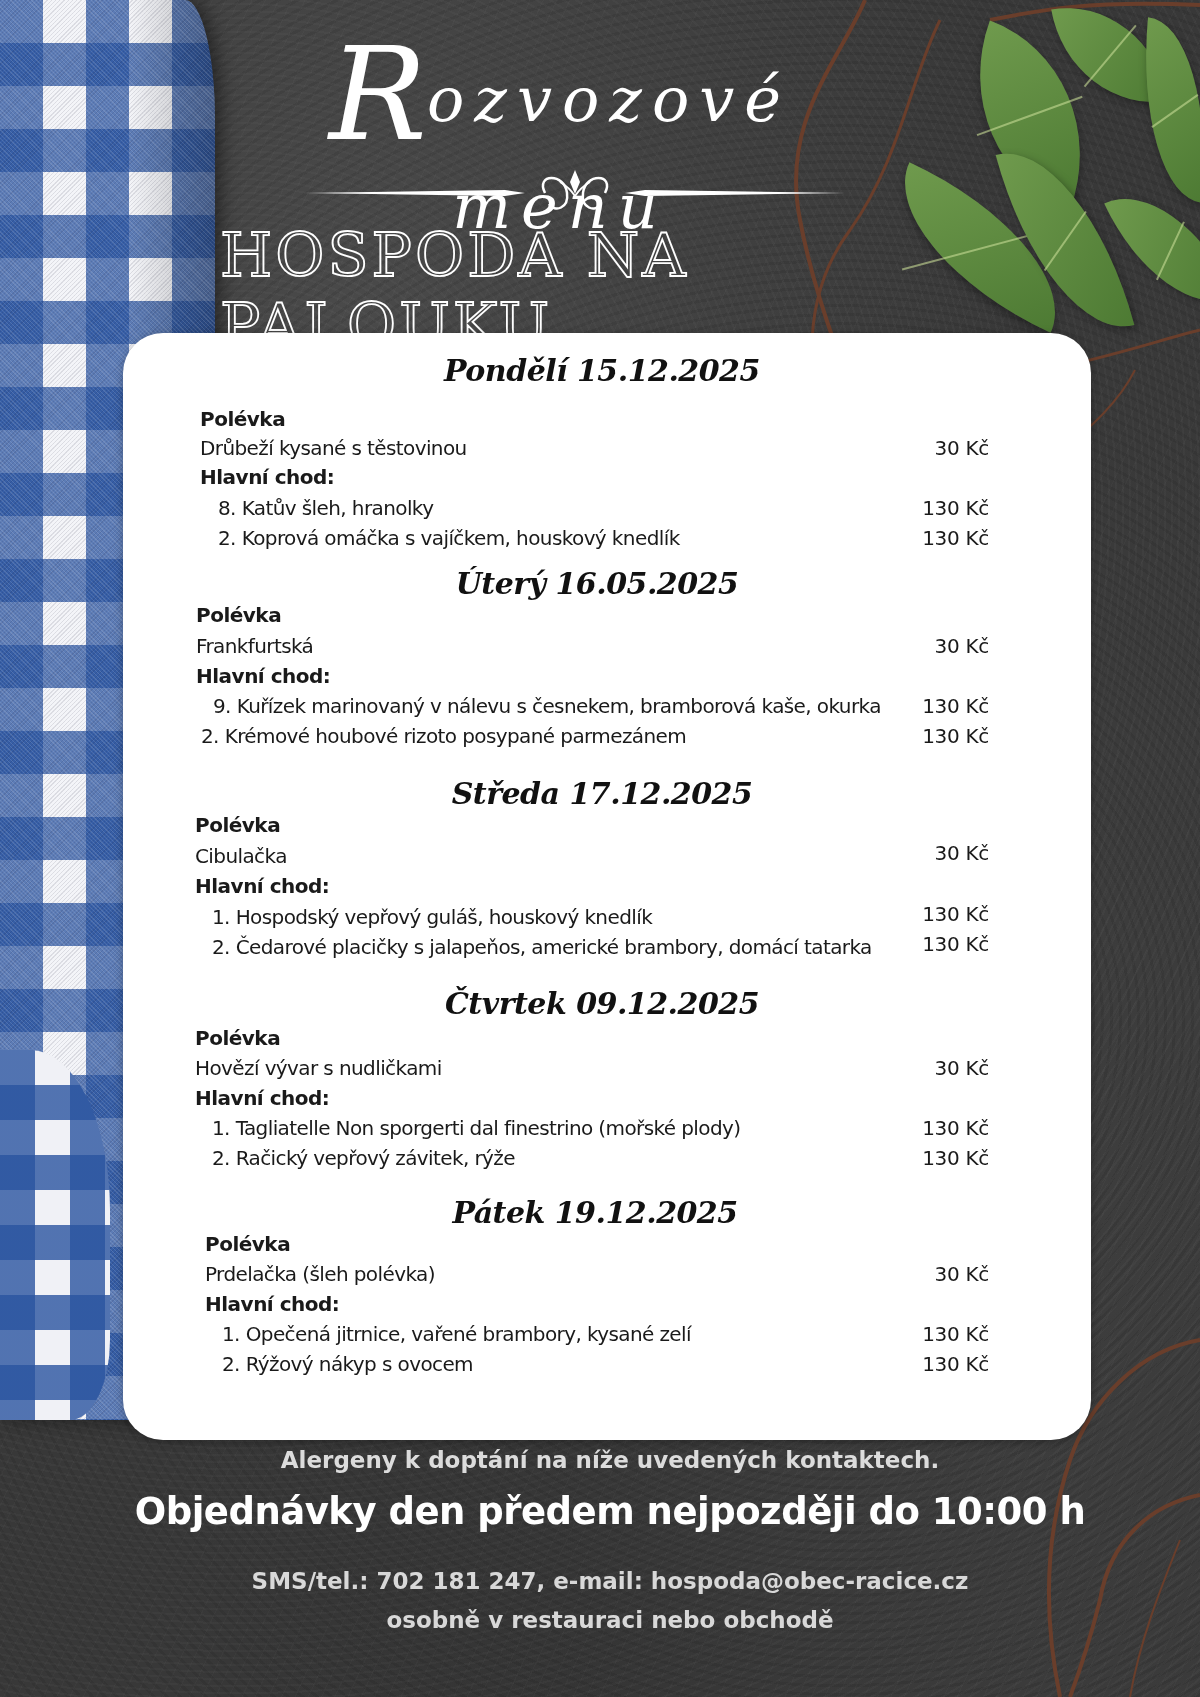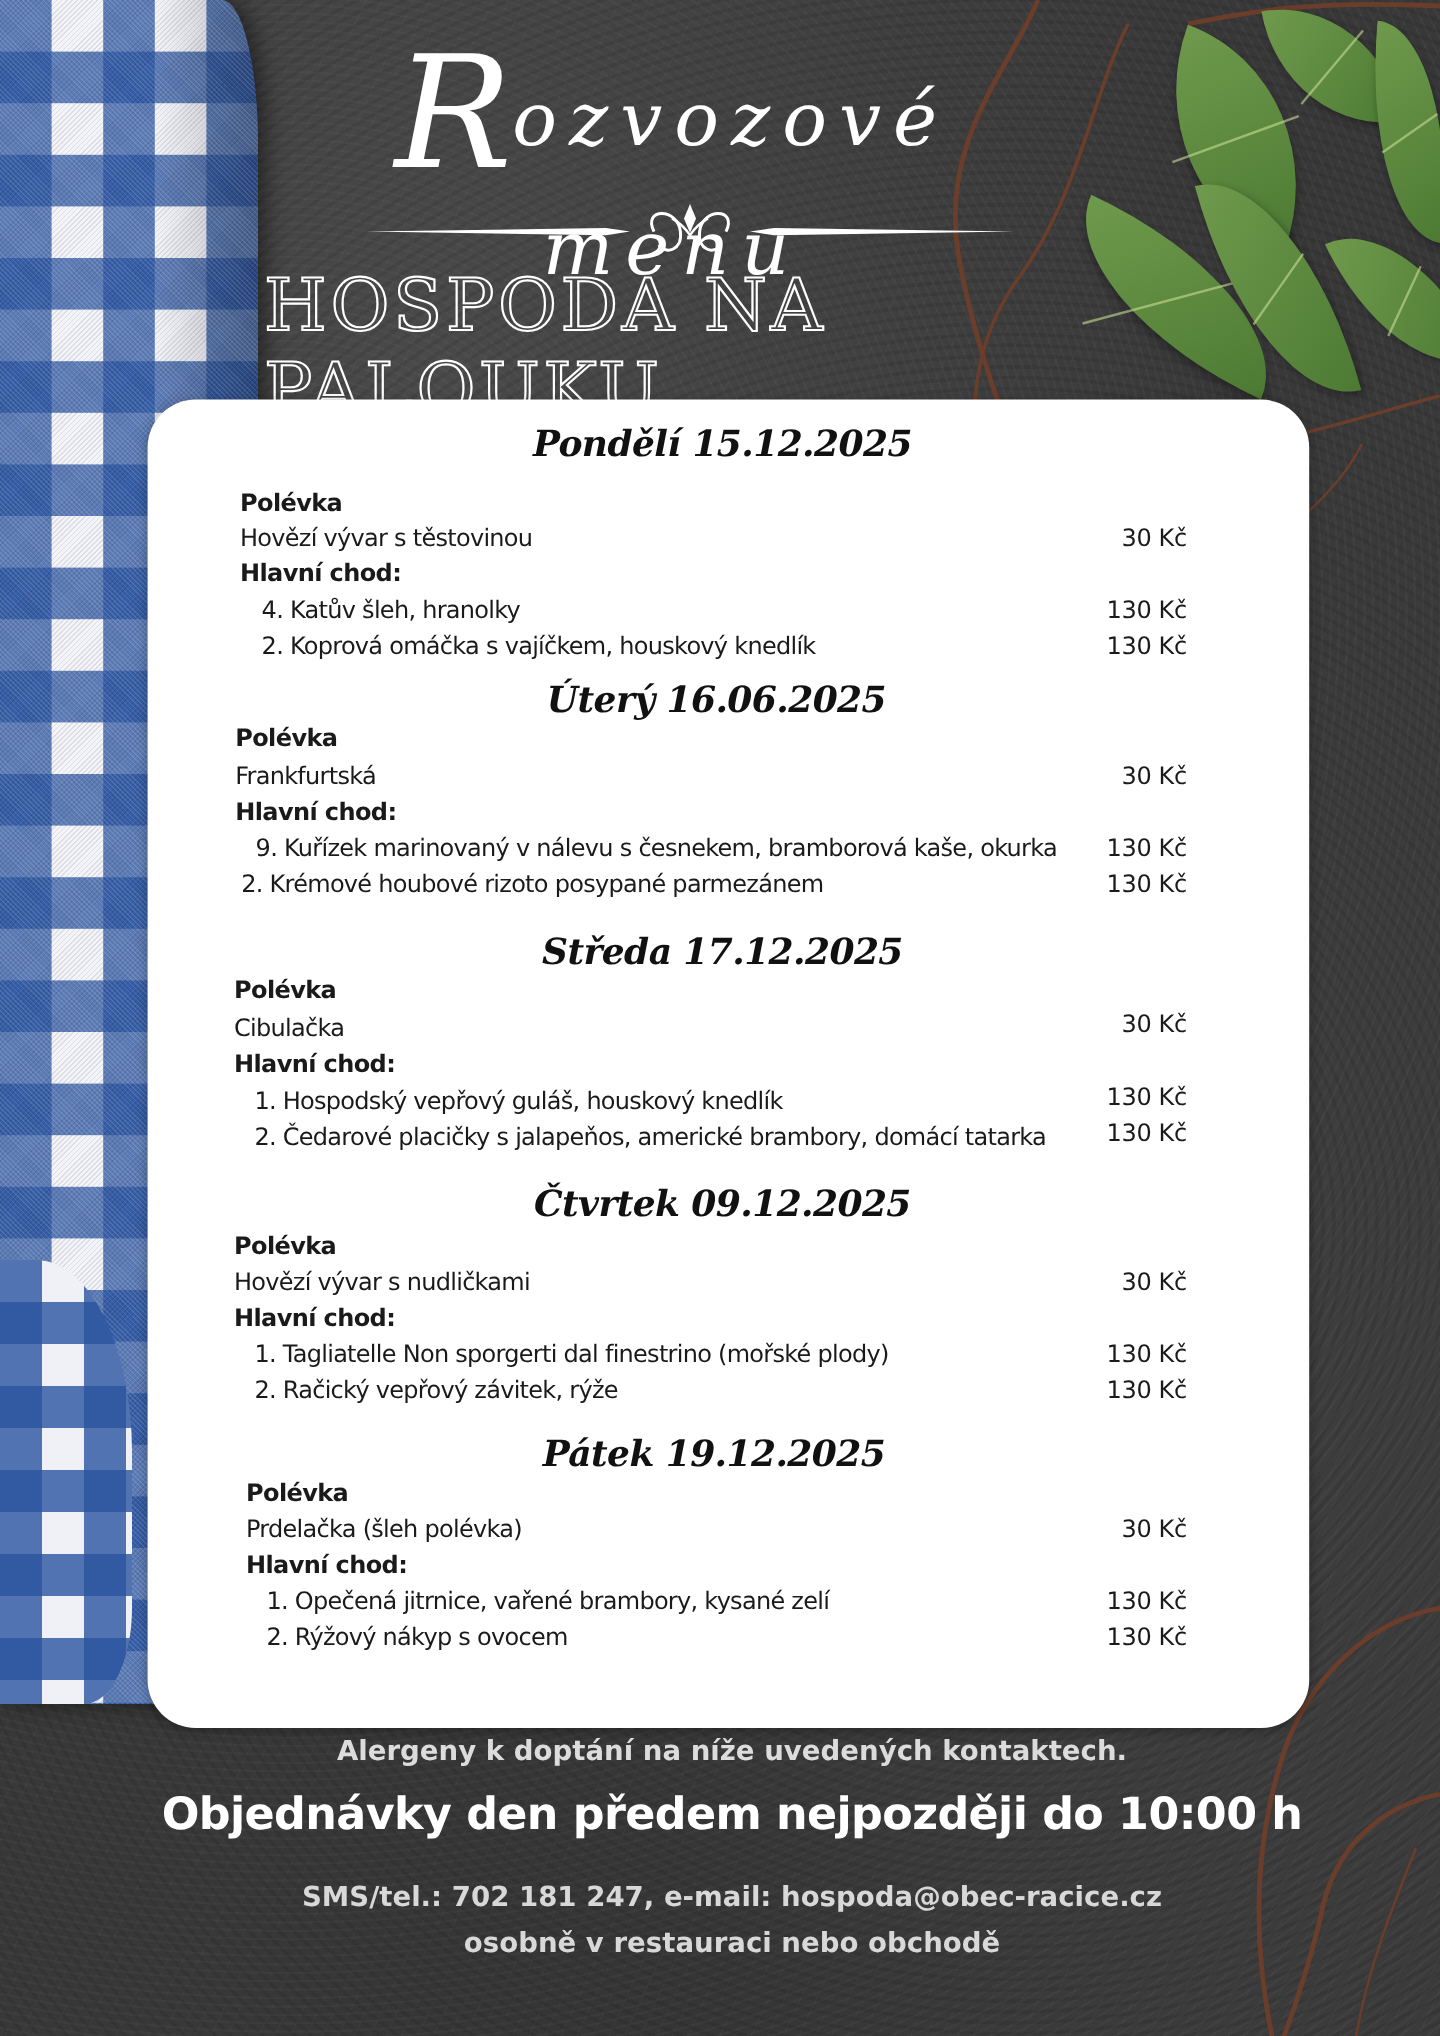--- a/index.html
+++ b/index.html
@@ -159,31 +159,31 @@
   <path d="M255 14 C 262 18, 266 22, 270 28 C 274 22, 278 18, 285 14" stroke="#fff" stroke-width="2" fill="none"></path>
 </svg>
 
 <div class="title-main">HOSPODA NA PALOUKU</div>
 
 <div class="card">
 
   <div class="day" style="top:0">
     <div class="day-heading" style="top:20px;left:-5px">Pondělí 15.12.2025</div>
     <div class="line bold" style="left:77px;top:74px">Polévka</div>
-    <div class="line" style="left:77px;top:103px">Hovězí vývar s těstovinou</div>
+    <div class="line" style="left:77px;top:103px">Drůbeží kysané s těstovinou</div>
     <div class="price" style="top:103px">30 Kč</div>
     <div class="line bold" style="left:77px;top:132px">Hlavní chod:</div>
-    <div class="line" style="left:95px;top:163px">4.  Katův šleh, hranolky</div>
+    <div class="line" style="left:95px;top:163px">8.  Katův šleh, hranolky</div>
     <div class="price" style="top:163px">130 Kč</div>
     <div class="line" style="left:95px;top:193px">2.  Koprová omáčka s vajíčkem, houskový knedlík</div>
     <div class="price" style="top:193px">130 Kč</div>
   </div>
 
   <div class="day" style="top:0">
-    <div class="day-heading" style="top:233px;left:-10px">Úterý 16.06.2025</div>
+    <div class="day-heading" style="top:233px;left:-10px">Úterý 16.05.2025</div>
     <div class="line bold" style="left:73px;top:270px">Polévka</div>
     <div class="line" style="left:73px;top:301px">Frankfurtská</div>
     <div class="price" style="top:301px">30 Kč</div>
     <div class="line bold" style="left:73px;top:331px">Hlavní chod:</div>
     <div class="line" style="left:90px;top:361px">9.  Kuřízek marinovaný v nálevu s česnekem, bramborová kaše, okurka</div>
     <div class="price" style="top:361px">130 Kč</div>
     <div class="line" style="left:78px;top:391px">2.  Krémové houbové rizoto posypané parmezánem</div>
     <div class="price" style="top:391px">130 Kč</div>
   </div>
 

